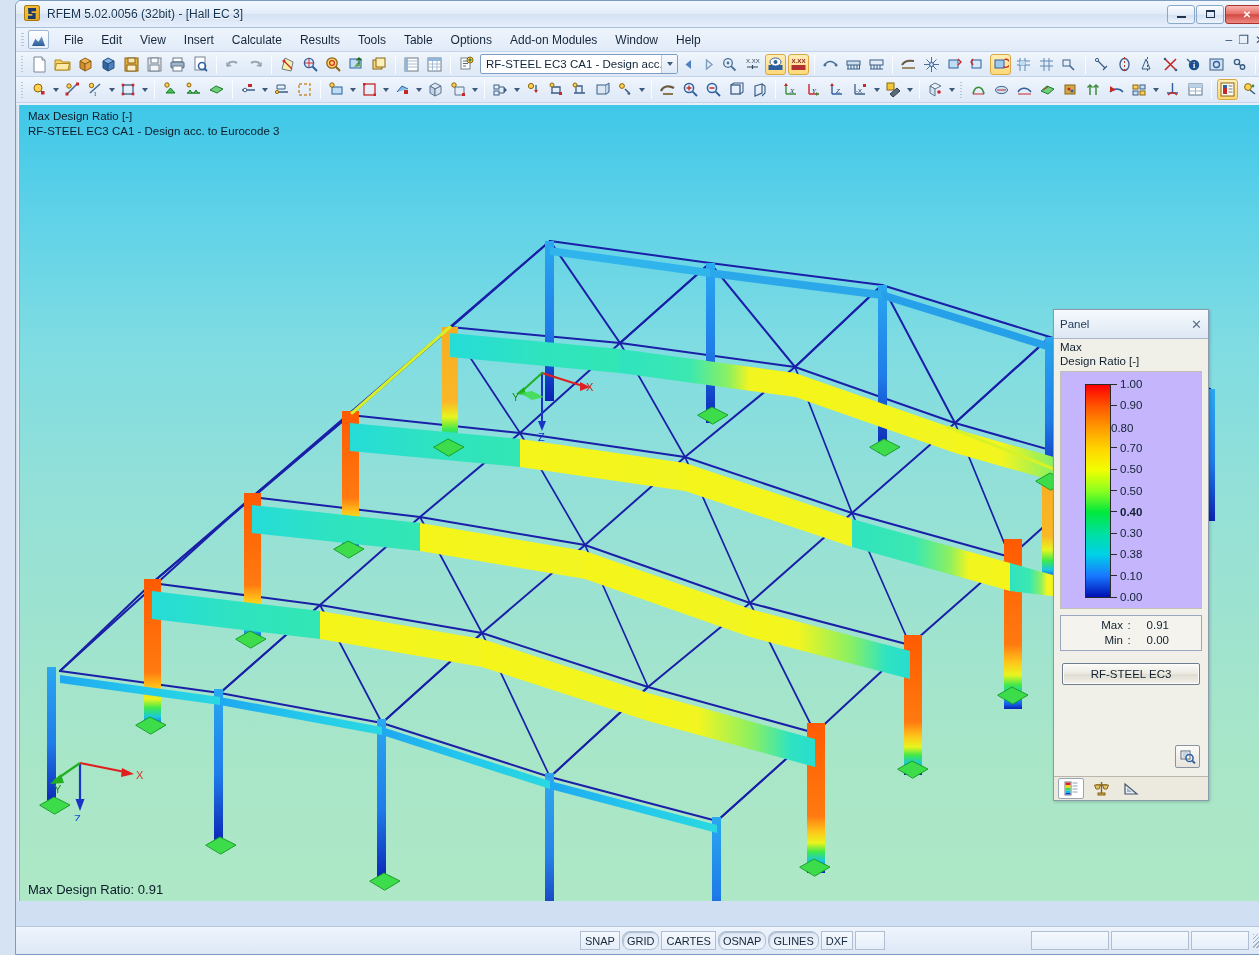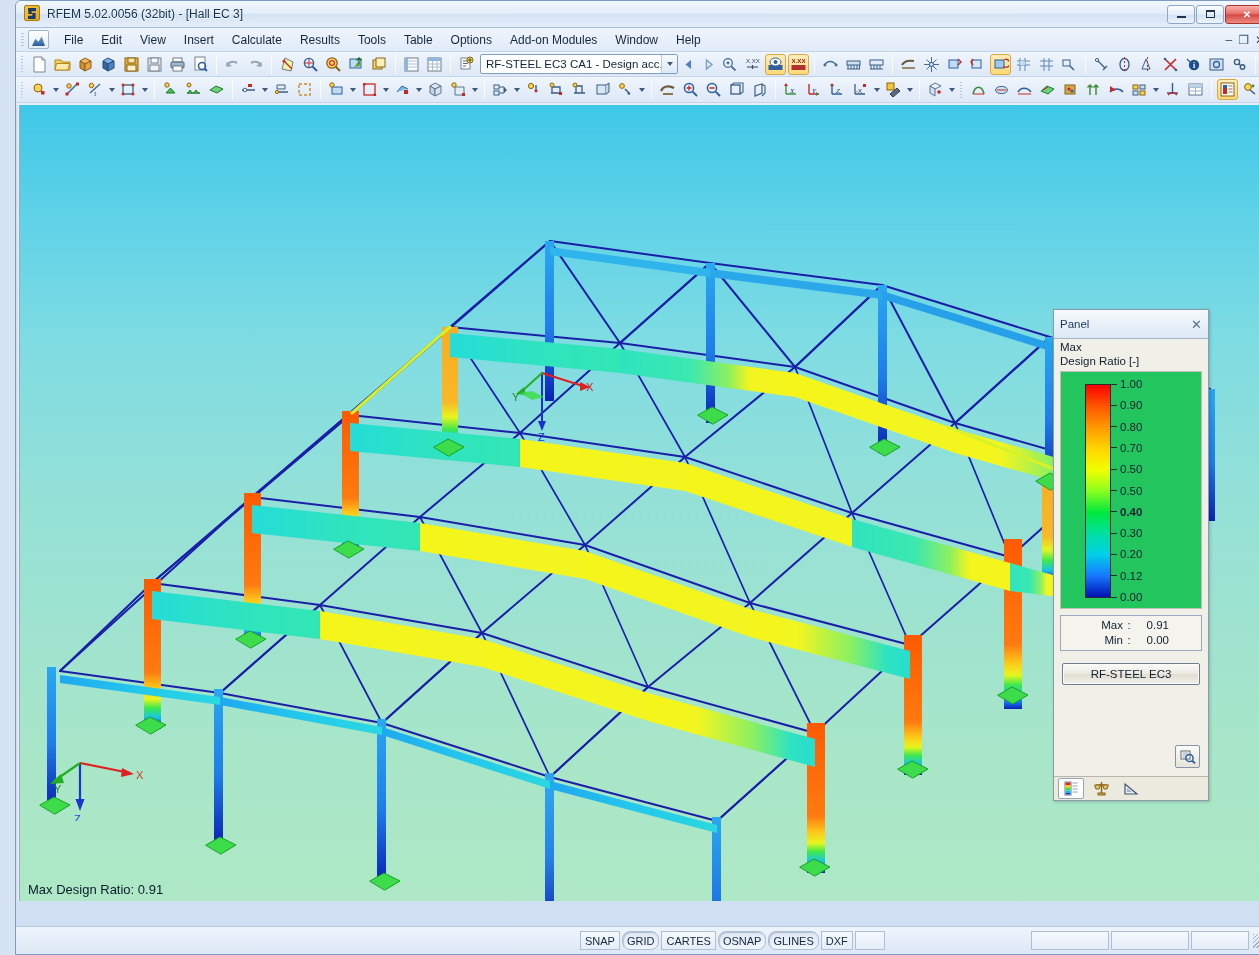--- a/index.html
+++ b/index.html
@@ -228,21 +228,21 @@
     font-size: 11.5px; color: #1c3857;
   }
   #panel-title .close-x {
     margin-left: auto; color: #5b7089; font-size: 13px; line-height: 11px;
     padding: 0 2px;
   }
   .panel-head-text { padding: 2px 0 0 6px; font-size: 11.5px; color: #10202f; }
   #legend-box {
     margin: 4px 6px 0 6px;
     border: 1px solid #c2c0b4;
-    background: #22c55e;
+    background: #c4b5fd;
     height: 238px; position: relative; flex: 0 0 auto;
   }
   #legend-bar {
     position: absolute; left: 24px; top: 12px;
     width: 26px; height: 214px;
     border: 1px solid #2b2b2b;
   }
   #legend-ticks {
     position: absolute; left: 50px; top: 12px;
     width: 90px; height: 214px;
@@ -1045,20 +1045,24 @@
 
     <span class="tbtn">
       </span>
 
   </div>
 
   <div id="scrollstrip-left"></div>
 
   <div id="viewport" style="background: linear-gradient(rgb(63, 199, 232) 0%, rgb(95, 210, 232) 14%, rgb(127, 220, 226) 30%, rgb(147, 224, 216) 48%, rgb(159, 227, 207) 66%, rgb(168, 230, 200) 82%, rgb(174, 232, 198) 100%);">
 
+    <div id="viewport-label">
+      <div>Max Design Ratio [-]</div>
+      <div>RF-STEEL EC3 CA1 - Design acc. to Eurocode 3</div>
+    </div>
 
     <svg id="model-svg" width="1253" height="796" viewBox="0 0 1253 796" style="position:absolute;left:0;top:0;">
       <defs>
 
         <linearGradient id="colOrange" x1="0" y1="0" x2="0" y2="1">
           <stop offset="0%" stop-color="#ff5a00"></stop>
           <stop offset="62%" stop-color="#ff7a10"></stop>
           <stop offset="72%" stop-color="#ffc21a"></stop>
           <stop offset="80%" stop-color="#e8f51e"></stop>
           <stop offset="86%" stop-color="#3ee84c"></stop>
@@ -1315,21 +1319,21 @@
       <div id="legend-bar" style="background: linear-gradient(rgb(255, 0, 0) 0%, rgb(255, 85, 0) 10%, rgb(255, 153, 0) 20%, rgb(255, 212, 0) 30%, rgb(242, 255, 0) 40%, rgb(140, 255, 32) 50%, rgb(0, 232, 60) 60%, rgb(0, 224, 160) 70%, rgb(0, 208, 232) 80%, rgb(24, 120, 255) 90%, rgb(0, 16, 180) 100%);"></div>
       <div id="legend-ticks">
           <div class="lg-tick" style="top: -5px;">
             <span class="dash"></span>
             <span class="lbl">1.00</span>
           </div>
           <div class="lg-tick" style="top: 16.3px;">
             <span class="dash"></span>
             <span class="lbl">0.90</span>
           </div>
-          <div class="lg-tick" style="top: 37.6px;">
+          <div class="lg-tick" style="top: 37.6px; flex-direction: column;">
             <span class="dash"></span>
             <span class="lbl">0.80</span>
           </div>
           <div class="lg-tick" style="top: 58.9px;">
             <span class="dash"></span>
             <span class="lbl">0.70</span>
           </div>
           <div class="lg-tick" style="top: 80.2px;">
             <span class="dash"></span>
             <span class="lbl">0.50</span>
@@ -1341,25 +1345,25 @@
           <div class="lg-tick" style="top: 122.8px; font-weight: bold;">
             <span class="dash"></span>
             <span class="lbl">0.40</span>
           </div>
           <div class="lg-tick" style="top: 144.1px; text-align: center;">
             <span class="dash"></span>
             <span class="lbl">0.30</span>
           </div>
           <div class="lg-tick" style="top: 165.4px;">
             <span class="dash"></span>
-            <span class="lbl">0.20</span>
+            <span class="lbl">0.38</span>
           </div>
           <div class="lg-tick" style="top: 186.7px;">
             <span class="dash"></span>
-            <span class="lbl">0.12</span>
+            <span class="lbl">0.10</span>
           </div>
           <div class="lg-tick" style="top: 208px;">
             <span class="dash"></span>
             <span class="lbl">0.00</span>
           </div>
         </div>
     </div>
 
     <div id="minmax-box">
       <div class="mm-row">

